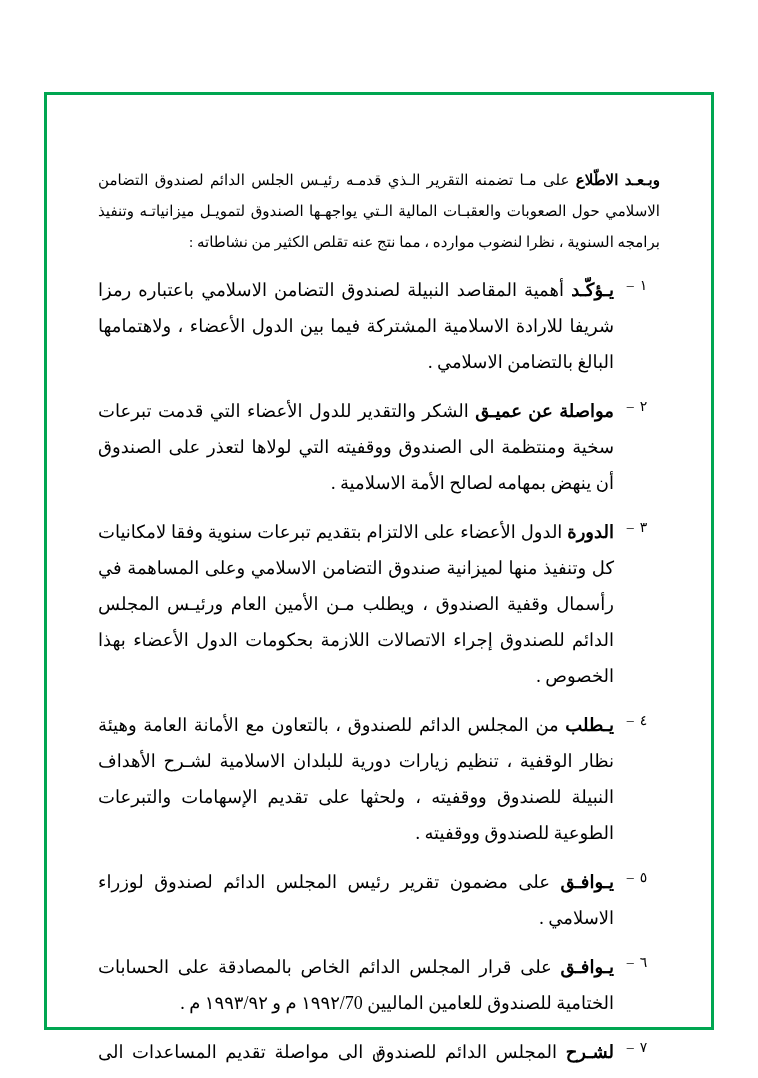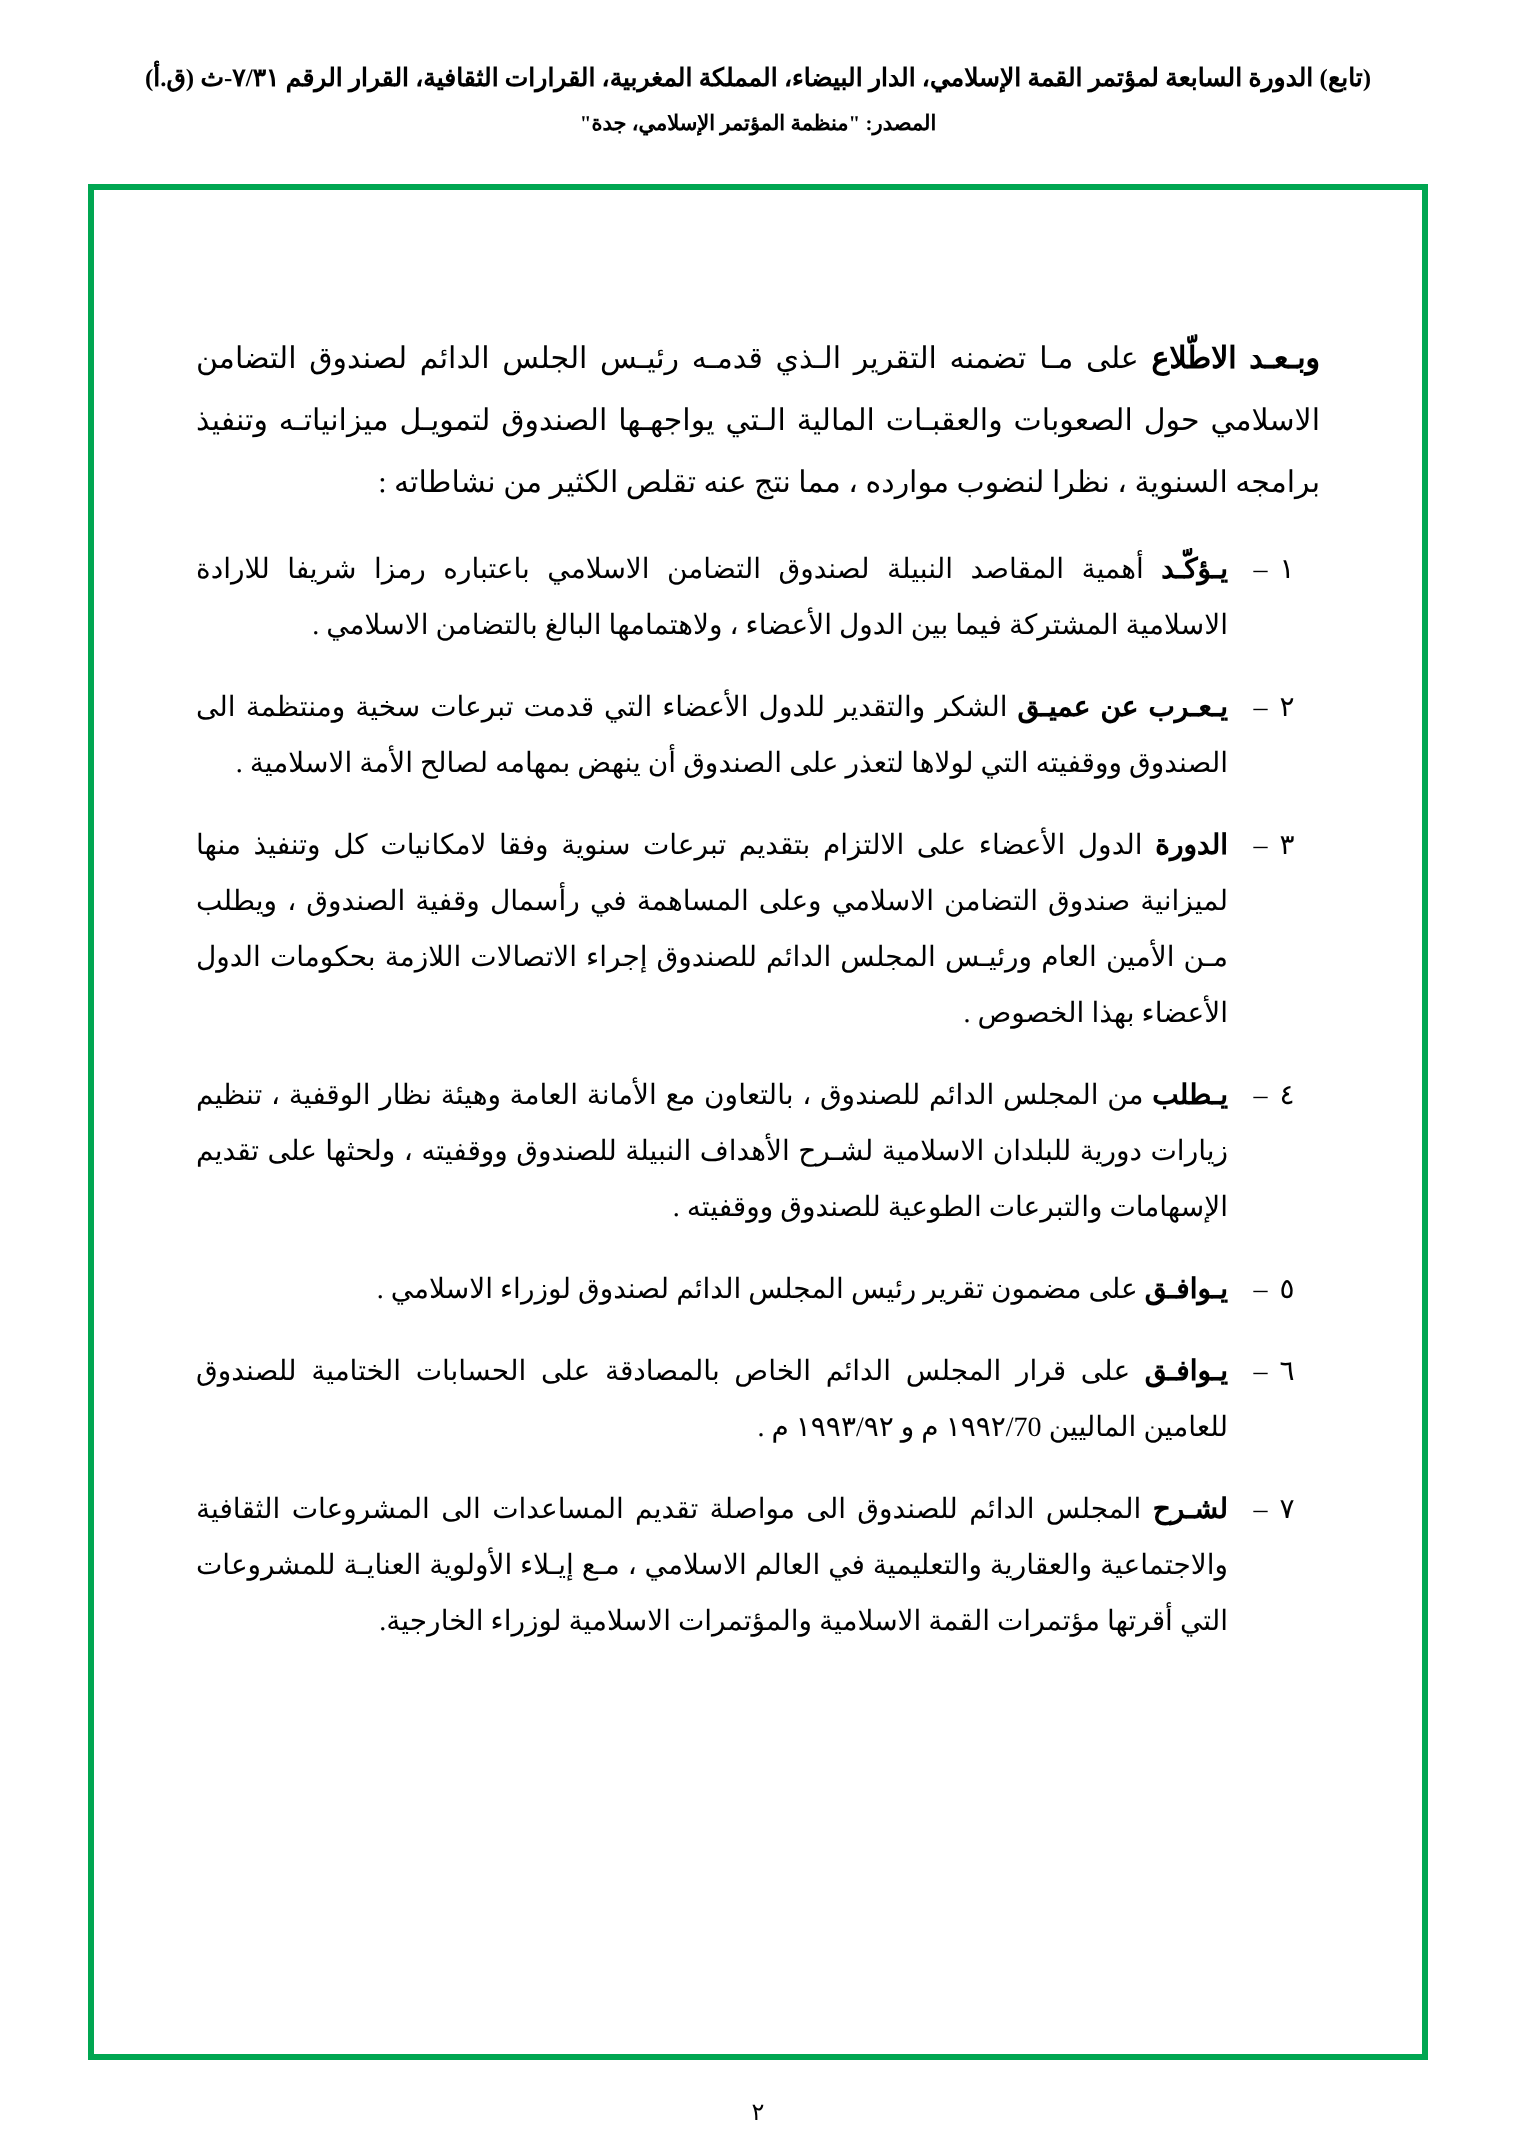--- a/index.html
+++ b/index.html
@@ -82,21 +82,21 @@
     font-size: 14px;
     line-height: 2.0;
     white-space: nowrap;
     direction: rtl;
   }
   .num .dash {
     margin-right: 6px;
   }
   .clause-text {
     flex: 1 1 auto;
-    font-size: 14px;
+    font-size: 18px;
     line-height: 2.0;
     text-align: justify;
     text-align-last: right;
     direction: rtl;
   }
   .clause-text .lead {
     font-weight: bold;
     letter-spacing: 1px;
   }
   .footer {
@@ -106,41 +106,37 @@
     right: 0;
     text-align: center;
     font-size: 12px;
   }
 </style>
 </head>
 <body>
 
 <div class="page">
 
-  <div class="header">
-    <div class="header-line-1">(تابع) الدورة السابعة لمؤتمر القمة الإسلامي، الدار البيضاء، المملكة المغربية، القرارات الثقافية، القرار الرقم ٧/٣١-ث (ق.أ)</div>
-    <div class="header-line-2">المصدر: "منظمة المؤتمر الإسلامي، جدة"</div>
-  </div>
 
   <div class="frame"></div>
 
   <div class="content">
 
     <p class="intro"><span class="lead">وبـعـد الاطّلاع</span><span> على مـا تضمنه التقرير الـذي قدمـه رئيـس الجلس الدائم لصندوق التضامن الاسلامي حول الصعوبات والعقبـات المالية الـتي يواجهـها الصندوق لتمويـل ميزانياتـه وتنفيذ برامجه السنوية ، نظرا لنضوب موارده ، مما نتج عنه تقلص الكثير من نشاطاته :</span></p>
 
     <ol class="clauses">
 
       <li>
         <span class="num"><span>١</span><span class="dash">–</span></span>
         <span class="clause-text"><span class="lead">يـؤكّـد</span><span> أهمية المقاصد النبيلة لصندوق التضامن الاسلامي باعتباره رمزا شريفا للارادة الاسلامية المشتركة فيما بين الدول الأعضاء ، ولاهتمامها البالغ بالتضامن الاسلامي .</span></span>
       </li>
 
       <li>
         <span class="num"><span>٢</span><span class="dash">–</span></span>
-        <span class="clause-text"><span class="lead">يـعـرب عن عميـق</span><span> الشكر والتقدير للدول الأعضاء التي قدمت تبرعات سخية ومنتظمة الى الصندوق ووقفيته التي لولاها لتعذر على الصندوق أن ينهض بمهامه لصالح الأمة الاسلامية .</span></span>
+        <span class="clause-text"><span class="lead">مواصلة عن عميـق</span><span> الشكر والتقدير للدول الأعضاء التي قدمت تبرعات سخية ومنتظمة الى الصندوق ووقفيته التي لولاها لتعذر على الصندوق أن ينهض بمهامه لصالح الأمة الاسلامية .</span></span>
       </li>
 
       <li>
         <span class="num"><span>٣</span><span class="dash">–</span></span>
         <span class="clause-text"><span class="lead">الدورة</span><span> الدول الأعضاء على الالتزام بتقديم تبرعات سنوية وفقا لامكانيات كل وتنفيذ منها لميزانية صندوق التضامن الاسلامي وعلى المساهمة في رأسمال وقفية الصندوق ، ويطلب مـن الأمين العام ورئيـس المجلس الدائم للصندوق إجراء الاتصالات اللازمة بحكومات الدول الأعضاء بهذا الخصوص .</span></span>
       </li>
 
       <li>
         <span class="num"><span>٤</span><span class="dash">–</span></span>
         <span class="clause-text"><span class="lead">يـطلب</span><span> من المجلس الدائم للصندوق ، بالتعاون مع الأمانة العامة وهيئة نظار الوقفية ، تنظيم زيارات دورية للبلدان الاسلامية لشـرح الأهداف النبيلة للصندوق ووقفيته ، ولحثها على تقديم الإسهامات والتبرعات الطوعية للصندوق ووقفيته .</span></span>

